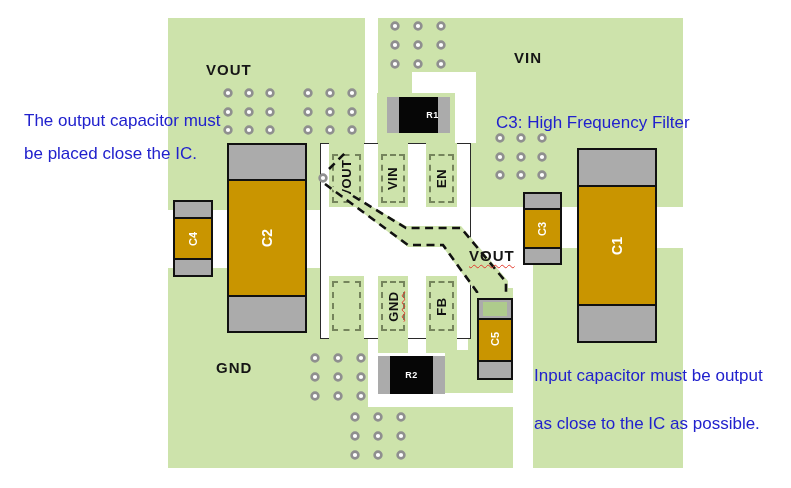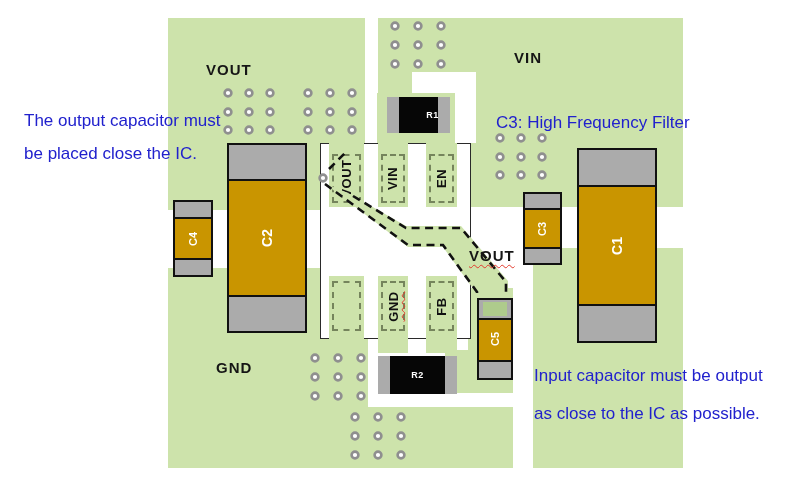--- a/index.html
+++ b/index.html
@@ -173,30 +173,30 @@
     <div class="lbl">
         <span class="vtext" style="font-size:11px;">C5</span>
       </div>
   </div>
 
   <div class="abs res" style="left:387px;top:97px;width:63px;height:36px;">
     <div class="body" style="left:12px;right:12px;padding-left:28px;">
         <span class="rlbl">R1</span>
       </div>
   </div>
-  <div class="abs res" style="left:378px;top:356px;width:79px;height:38px;">
+  <div class="abs res" style="left:378px;top:356px;width:67px;height:38px;">
     <div class="body" style="left:12px;right:12px;">
         <span class="rlbl">R2</span>
       </div>
   </div>
 
   <span class="abs netlbl" style="left:206px;top:61px;">VOUT</span>
   <span class="abs netlbl" style="left:514px;top:49px;">VIN</span>
   <span class="abs netlbl" style="left:216px;top:359px;">GND</span>
   <span class="abs netlbl misspell" style="left:469px;top:247px;">VOUT</span>
 
   <span class="abs note" style="left:24px;top:102px;margin-top:9px;">The output capacitor must</span>
   <span class="abs note" style="left:24px;top:144px;">be placed close the IC.</span>
   <span class="abs note" style="left:496px;top:113px;">C3: High Frequency Filter</span>
   <span class="abs note" style="left:534px;top:366px;">Input capacitor must be output</span>
-  <span class="abs note" style="left:534px;top:404px;">as close to the IC as possible.</span>
+  <span class="abs note" style="left:534px;top:414px;">as close to the IC as possible.</span>
 
 </div>
 
 </body></html>

